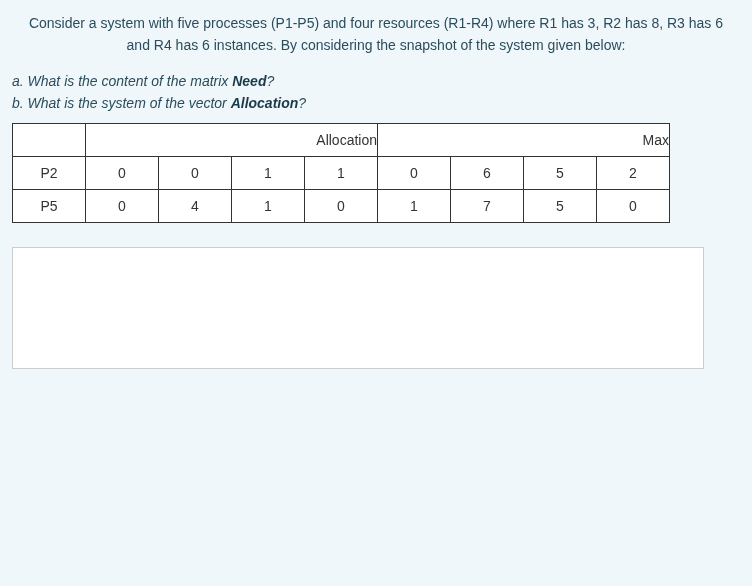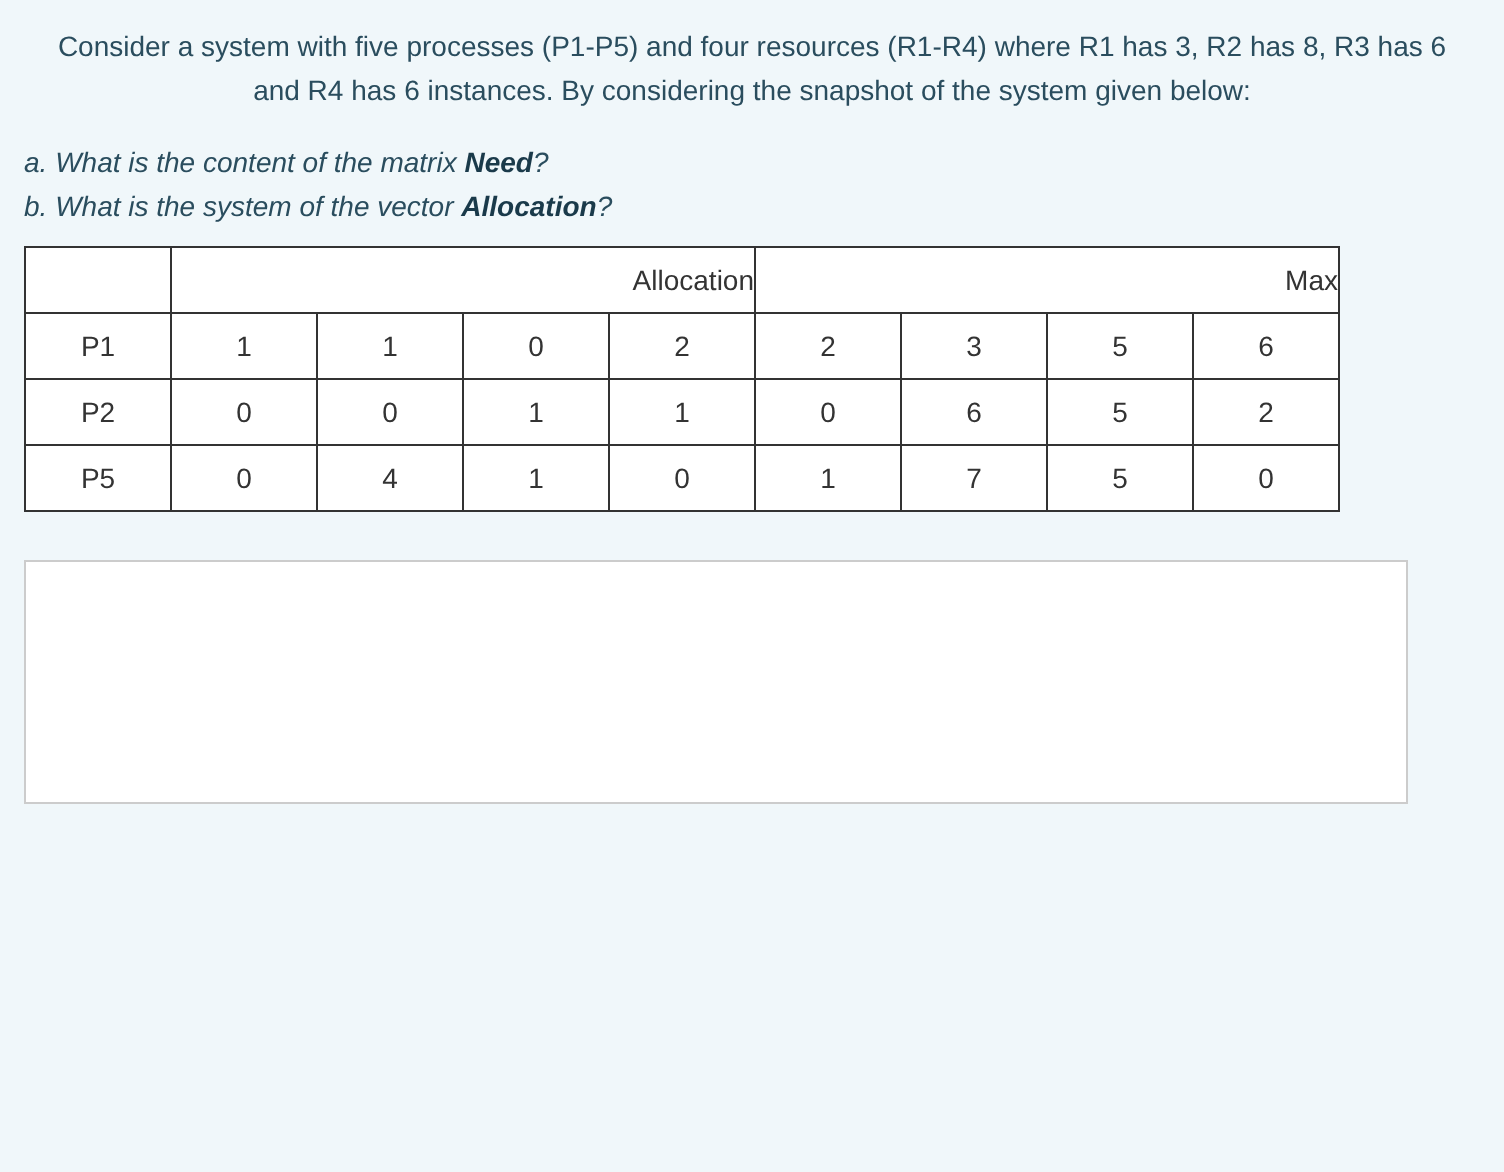--- a/index.html
+++ b/index.html
@@ -69,31 +69,20 @@
 </div>
 
 <table>
   <tbody>
       <tr>
     <td class="corner-empty"></td>
     <td class="group-header" colspan="4">Allocation</td>
     <td class="group-header" colspan="4">Max</td>
   </tr>
   <tr>
-    <th>P1</th>
-    <td>1</td>
-    <td>1</td>
-    <td>0</td>
-    <td>2</td>
-    <td>2</td>
-    <td>3</td>
-    <td>5</td>
-    <td>6</td>
-  </tr>
-  <tr>
     <th>P2</th>
     <td>0</td>
     <td>0</td>
     <td>1</td>
     <td>1</td>
     <td>0</td>
     <td>6</td>
     <td>5</td>
     <td>2</td>
   </tr>

